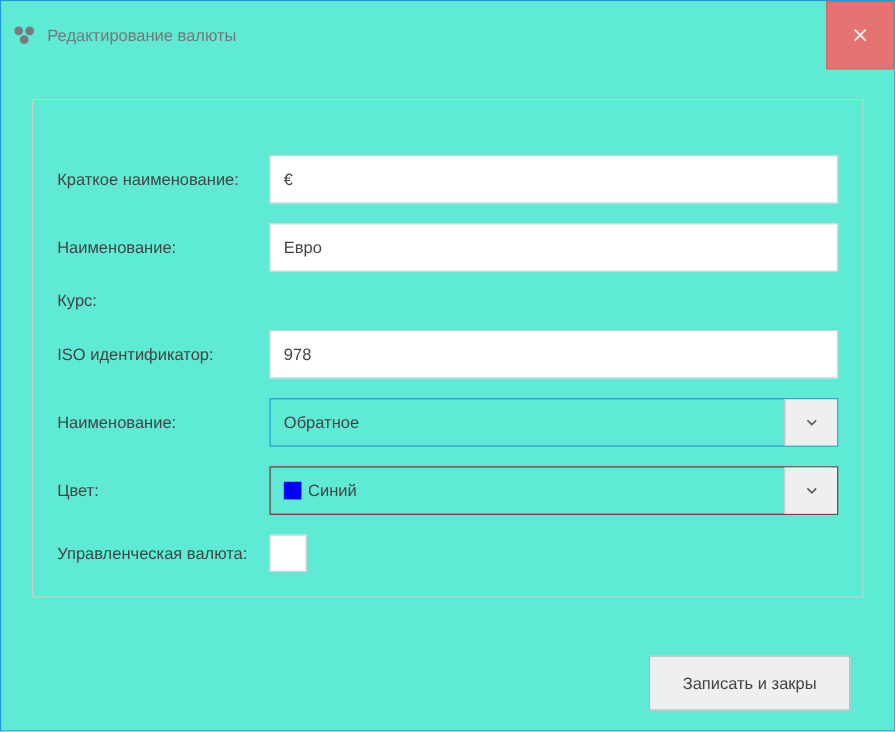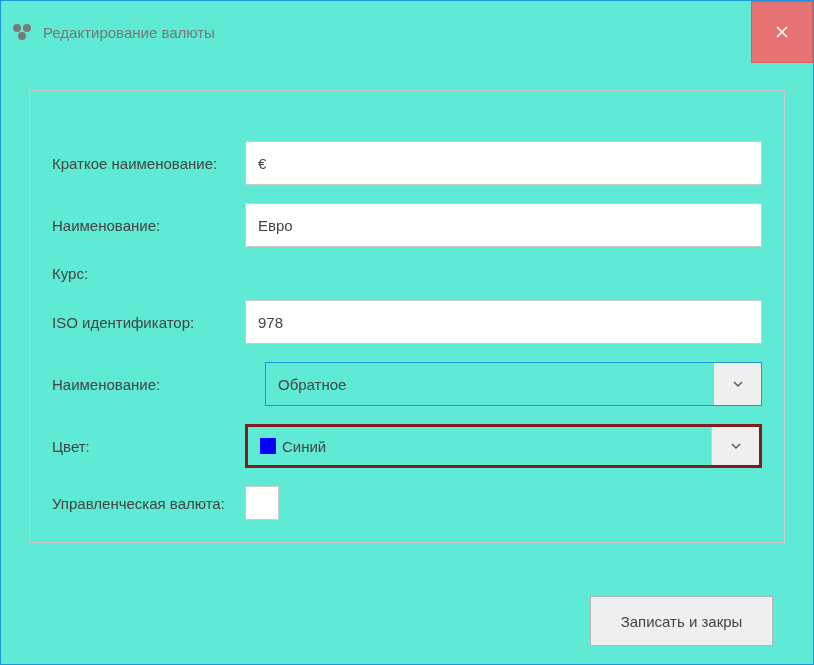--- a/index.html
+++ b/index.html
@@ -89,25 +89,24 @@
     color: #444;
     font-family: inherit;
     background: #fff;
     outline: none;
   }
   .form-control.right { text-align: right; }
   .combo {
     flex: 1;
     height: 44px;
     display: flex;
-    border: 3px solid #7f1d1d;
+    border: 1px solid #7f1d1d;
   }
   .combo.focused {
     border: 1px solid #2196d6;
-    margin-left: 20px;
   }
   .combo-value {
     flex: 1;
     display: flex;
     align-items: center;
     padding: 0 12px;
     font-size: 15px;
     color: #444;
     gap: 6px;
   }

